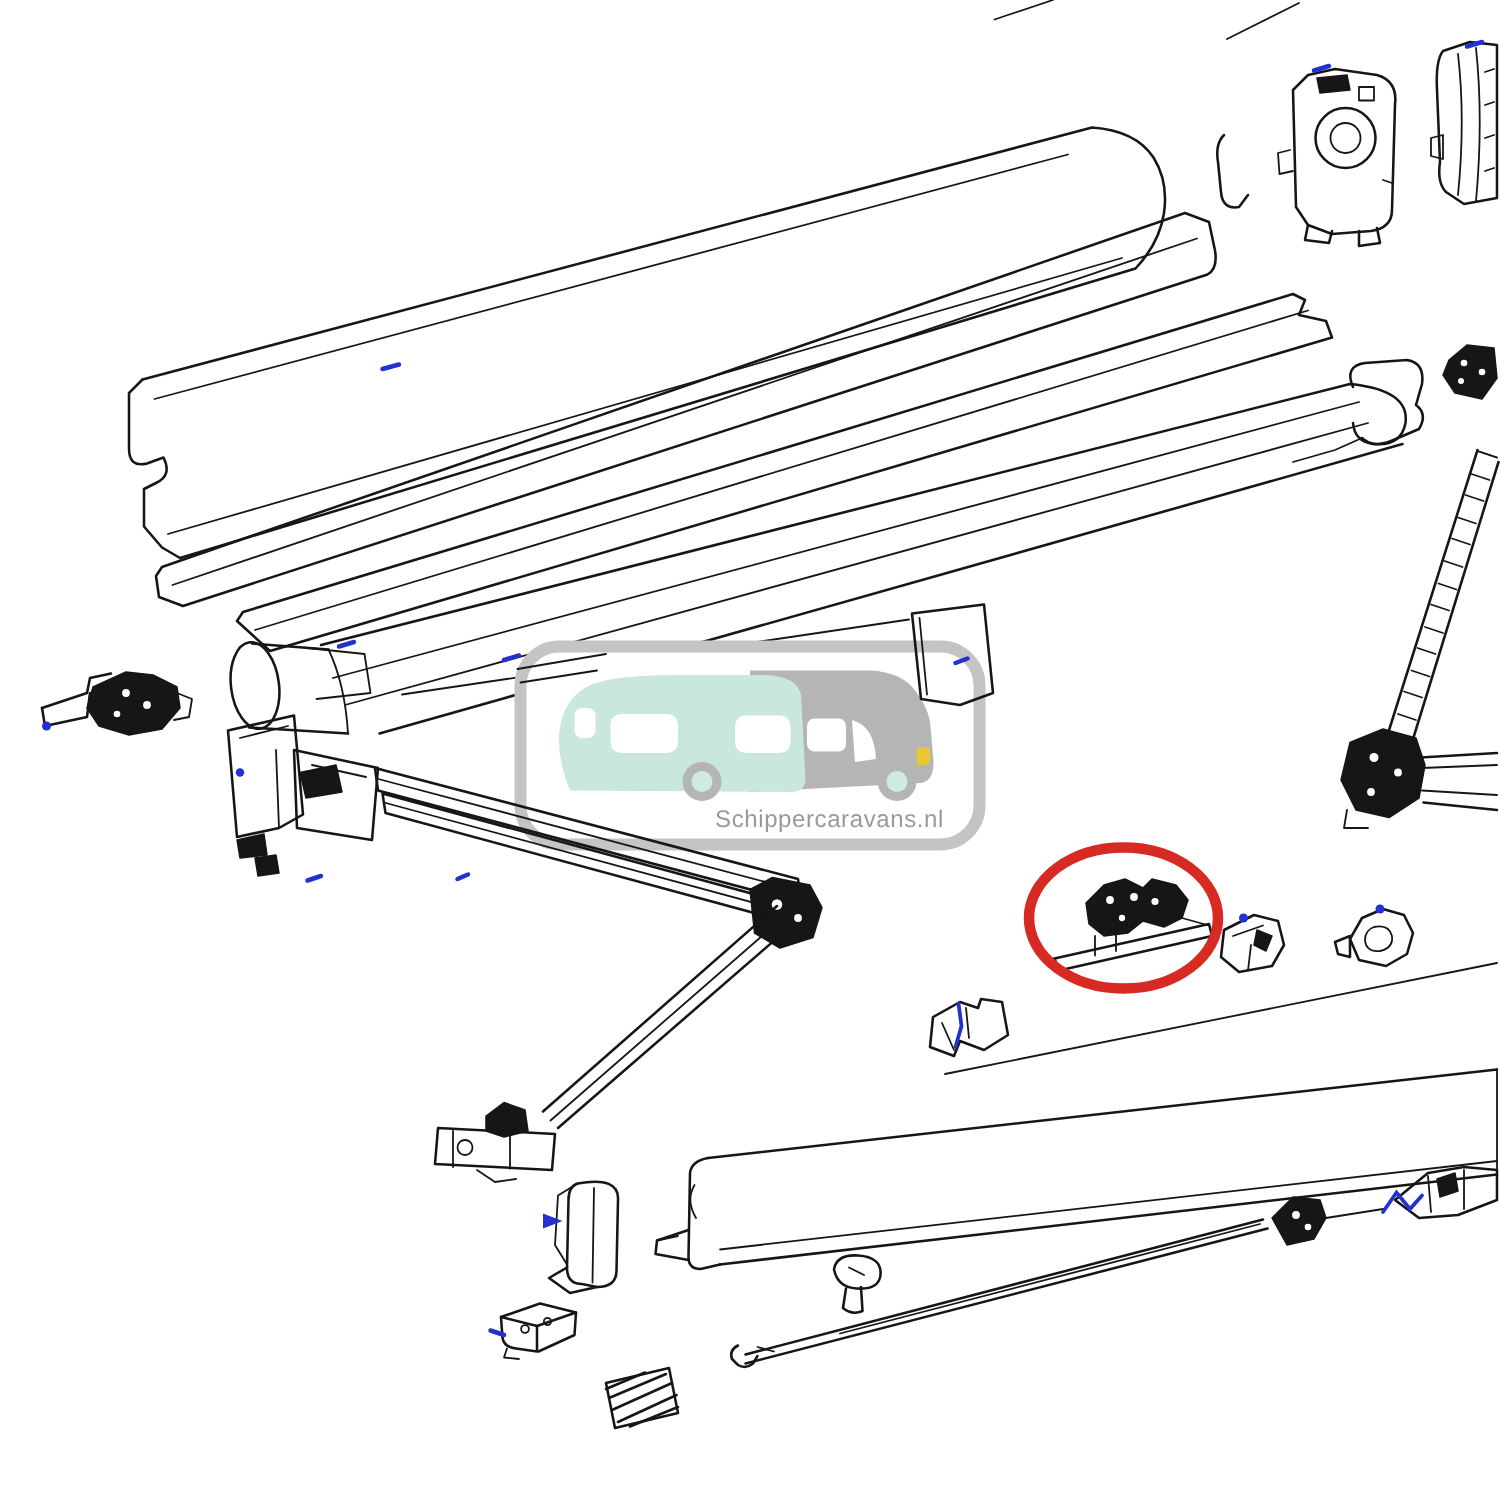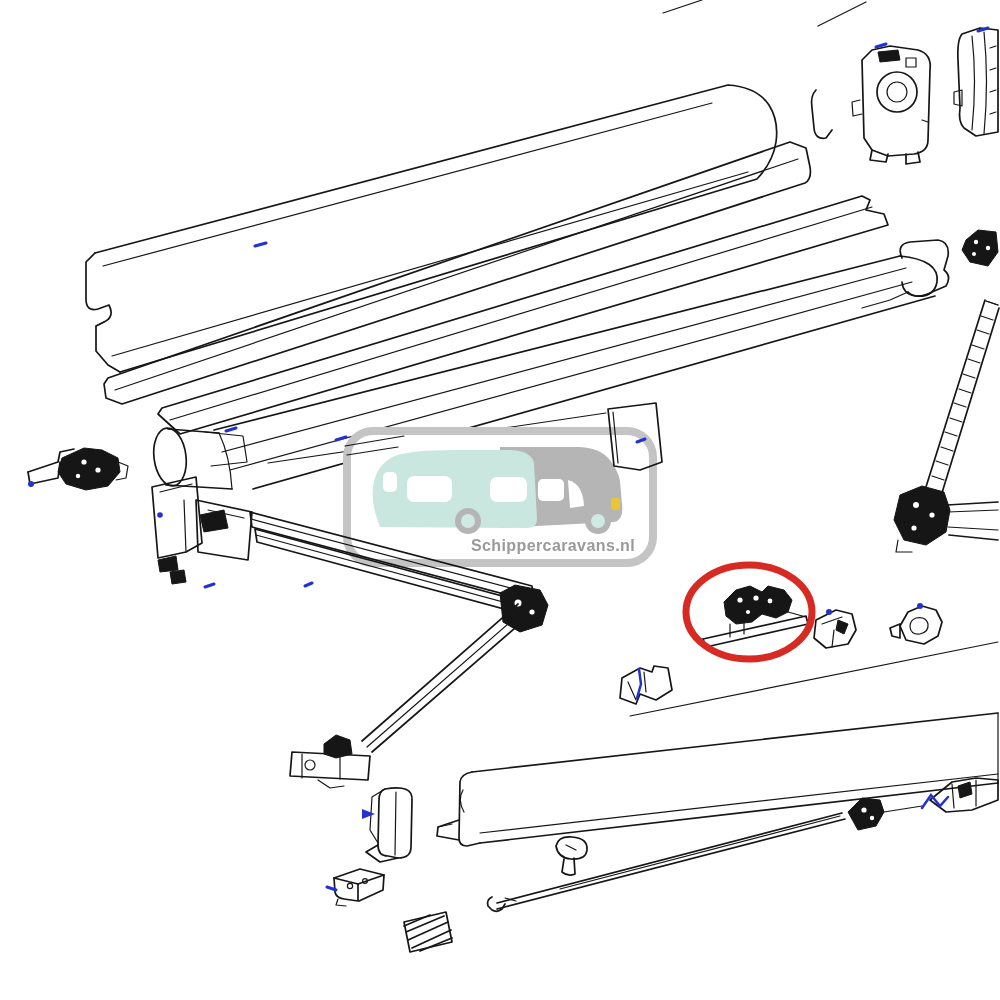--- a/index.html
+++ b/index.html
@@ -1,18 +1,18 @@
 <!DOCTYPE html>
 <html><head>
 <meta charset="utf-8">
 <style>
   html,body{margin:0;padding:0;background:#ffffff;}
   .stage{
     position:relative;width:1000px;height:1000px;background:#ffffff;
-    font-family:"Liberation Sans",sans-serif;overflow:hidden;font-weight:bold;
+    font-family:"Liberation Sans",sans-serif;overflow:hidden;
   }
   svg{position:absolute;left:0;top:0;}
   .ln{fill:none;stroke:#161616;stroke-width:1.7;stroke-linecap:round;stroke-linejoin:round;}
   .ln2{fill:none;stroke:#161616;stroke-width:1.2;stroke-linecap:round;stroke-linejoin:round;}
   .dk{fill:#161616;stroke:#161616;stroke-width:1;stroke-linejoin:round;}
   .wm-text{font-family:"Liberation Sans",sans-serif;font-size:16px;letter-spacing:.4px;fill:#9a9a9a;}
 </style>
 </head>
 <body>
 

